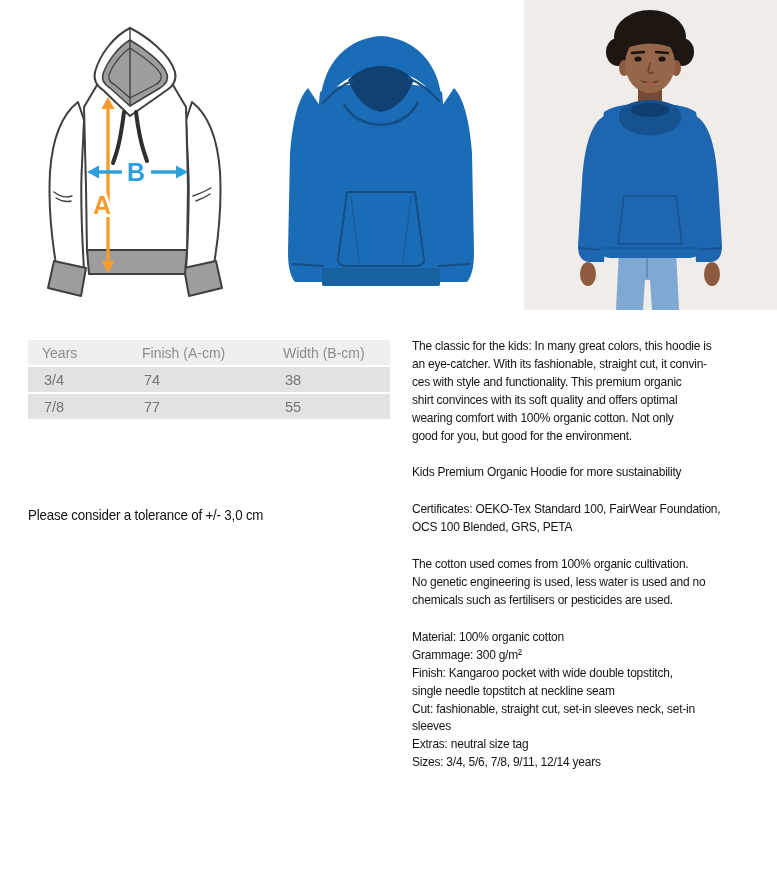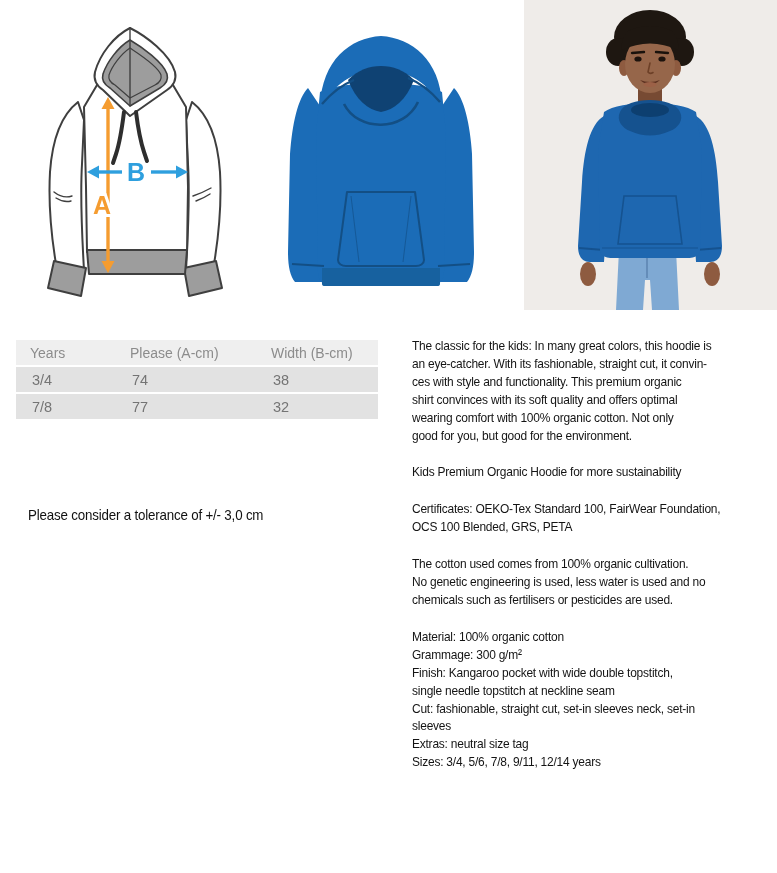--- a/index.html
+++ b/index.html
@@ -10,21 +10,21 @@
   .figure{position:absolute;}
   #diagram-fig{left:30px;top:12px;width:205px;height:292px;}
   #product-fig{left:262px;top:14px;width:238px;height:288px;}
   #model-fig{left:524px;top:0;width:253px;height:310px;}
   .figure svg{display:block;width:100%;height:100%;}
 
   .arrow-label{font-family:"Liberation Sans",sans-serif;font-weight:700;font-size:25px;
                paint-order:stroke;stroke:#ffffff;stroke-width:6px;}
 
   
-  #size-table-wrap{position:absolute;left:16px;top:338px;width:362px;}
+  #size-table-wrap{position:absolute;left:28px;top:338px;width:362px;}
   table{width:100%;border-collapse:separate;border-spacing:0 2px;table-layout:fixed;}
   col.c1{width:100px;} col.c2{width:141px;} col.c3{width:121px;}
   th,td{height:25px;padding:0 0 0 14px;text-align:left;font-weight:400;vertical-align:middle;}
   thead th{background:#efefef;color:#8c8c8c;font-size:14px;}
   tbody td{color:#747474;font-size:14.5px;}
   tr.row-odd td{background:#e2e2e2;padding-left:16px;}
   tr.row-even td{background:#f5f5f5;}
 
   #tolerance-note{position:absolute;left:28px;top:507px;font-size:14.5px;color:#111;
                   letter-spacing:-0.2px;transform:scaleX(0.92);transform-origin:0 0;white-space:nowrap;}
@@ -149,34 +149,34 @@
   <div id="size-table-wrap">
     <table>
       <colgroup>
           <col class="c1">
           <col class="c2">
           <col class="c3">
         </colgroup>
       <thead>
         <tr>
           <th>Years</th>
-          <th>Please (A-cm)</th>
+          <th>Finish (A-cm)</th>
           <th>Width (B-cm)</th>
         </tr>
       </thead>
       <tbody>
         <tr class="row-odd">
           <td>3/4</td>
           <td>74</td>
           <td>38</td>
         </tr>
         <tr class="row-odd">
           <td>7/8</td>
           <td>77</td>
-          <td>32</td>
+          <td>55</td>
         </tr>
       </tbody>
     </table>
   </div>
 
   <div id="tolerance-note">Please consider a tolerance of +/- 3,0 cm</div>
 
   <div id="description">
     <p>The classic for the kids: In many great colors, this hoodie is
 an eye-catcher. With its fashionable, straight cut, it convin-

